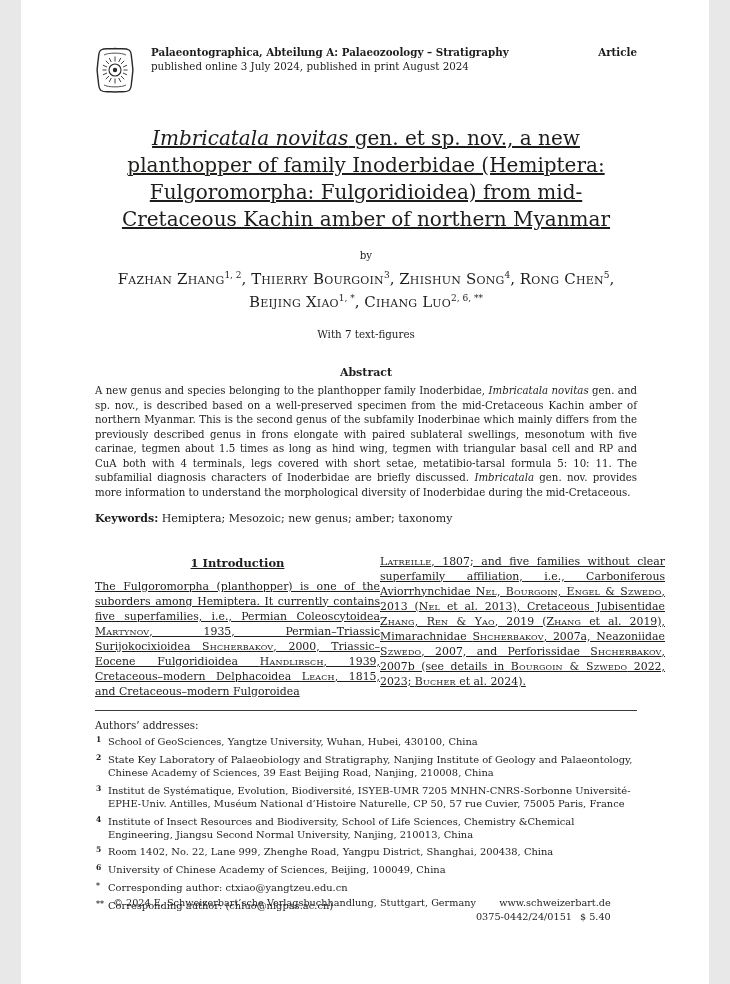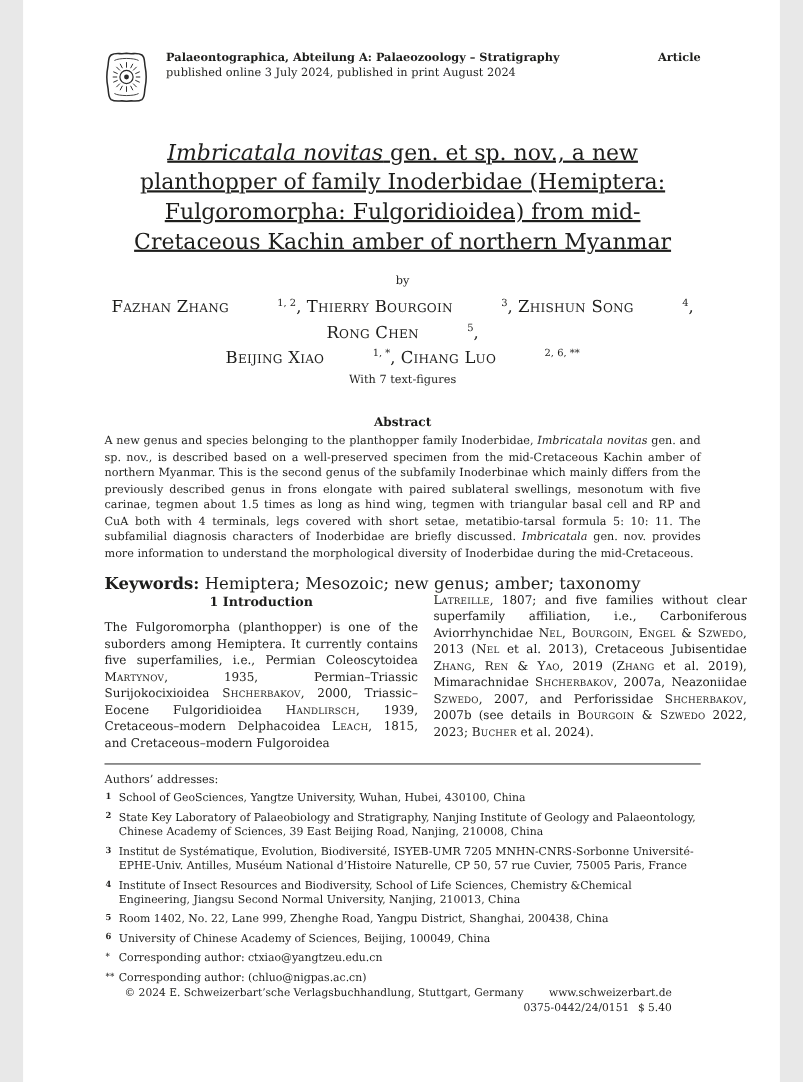--- a/index.html
+++ b/index.html
@@ -19,30 +19,30 @@
   .logo{width:40px;height:48px;flex:0 0 auto;margin-right:16px;}
   .hdr-lines{font-size:10.3px;line-height:13.8px;}
   .hdr-l1,.hdr-l2{font-weight:bold;}
   .hdr-article{margin-left:auto;font-weight:bold;font-size:10.3px;line-height:13.8px;}
   
   .title{margin:31px auto 0 auto;max-width:572px;text-align:center;
          font-size:20px;line-height:27px;font-weight:normal;text-decoration:underline;}
   .title .it{font-style:italic;}
   .byline{margin-top:16px;text-align:center;font-size:10.3px;}
   .authors{margin-top:7px;text-align:center;font-size:15px;line-height:23px;}
-  .authors sup{font-size:9px;line-height:0;margin-left:44px;}
+  .authors sup{font-size:9px;line-height:0;}
   .sc{font-variant:small-caps;letter-spacing:.2px;}
-  .figs-note{margin-top:2px;text-align:center;font-size:10.3px;}
+  .figs-note{margin-top:14px;text-align:center;font-size:10.3px;}
   
   .abs-head{margin-top:26px;text-align:center;font-weight:bold;font-size:11px;}
   .abs-body{margin-top:5px;font-size:10.2px;line-height:14.5px;text-align:justify;}
-  .keywords{margin-top:12px;font-size:15px;line-height:14.5px;}
+  .keywords{margin-top:12px;font-size:11px;line-height:14.5px;}
   .keywords b{font-weight:bold;}
   
-  .intro{display:flex;gap:14px;}
+  .intro{margin-top:27px;display:flex;text-decoration:underline;}
   .col{width:285px;flex:0 0 auto;}
   .sec-head{text-align:center;font-weight:bold;font-size:11.5px;margin:2px 0 9px 0;}
   .body-txt{font-size:10.9px;line-height:15px;text-align:justify;}
   
   .rule{border:none;border-top:1px solid #3a3a3a;margin:11px 0 0 0;}
   .addr-head{margin-top:8px;font-size:10.3px;}
   .addr-item{position:relative;margin-top:4.5px;padding-left:13px;
              font-size:9.9px;line-height:13.2px;}
   .addr-marker{position:absolute;left:1px;top:-2px;font-size:7.6px;font-weight:bold;}
   

